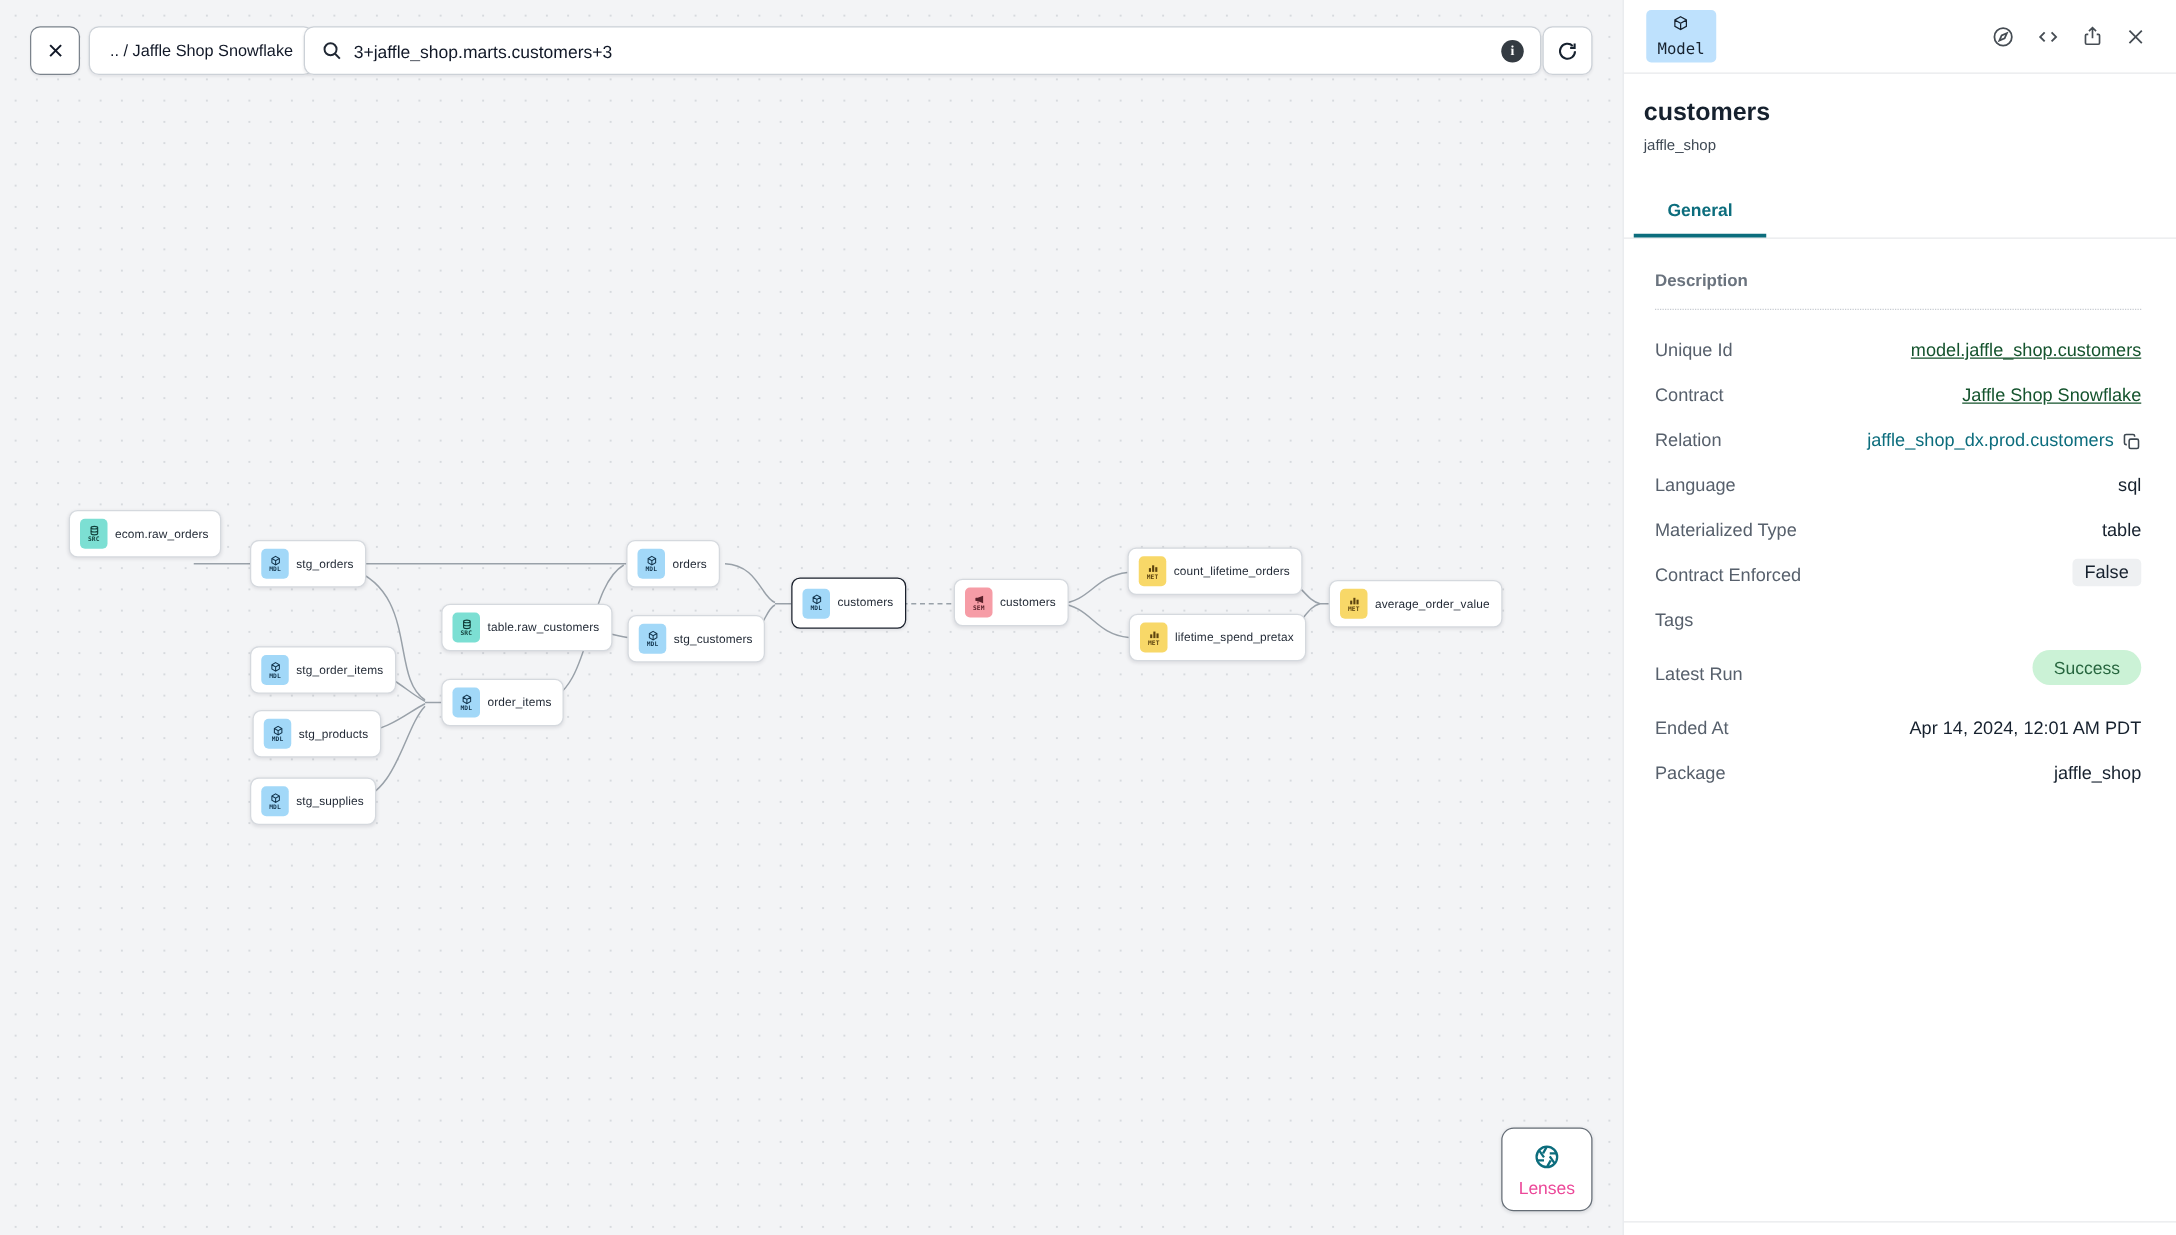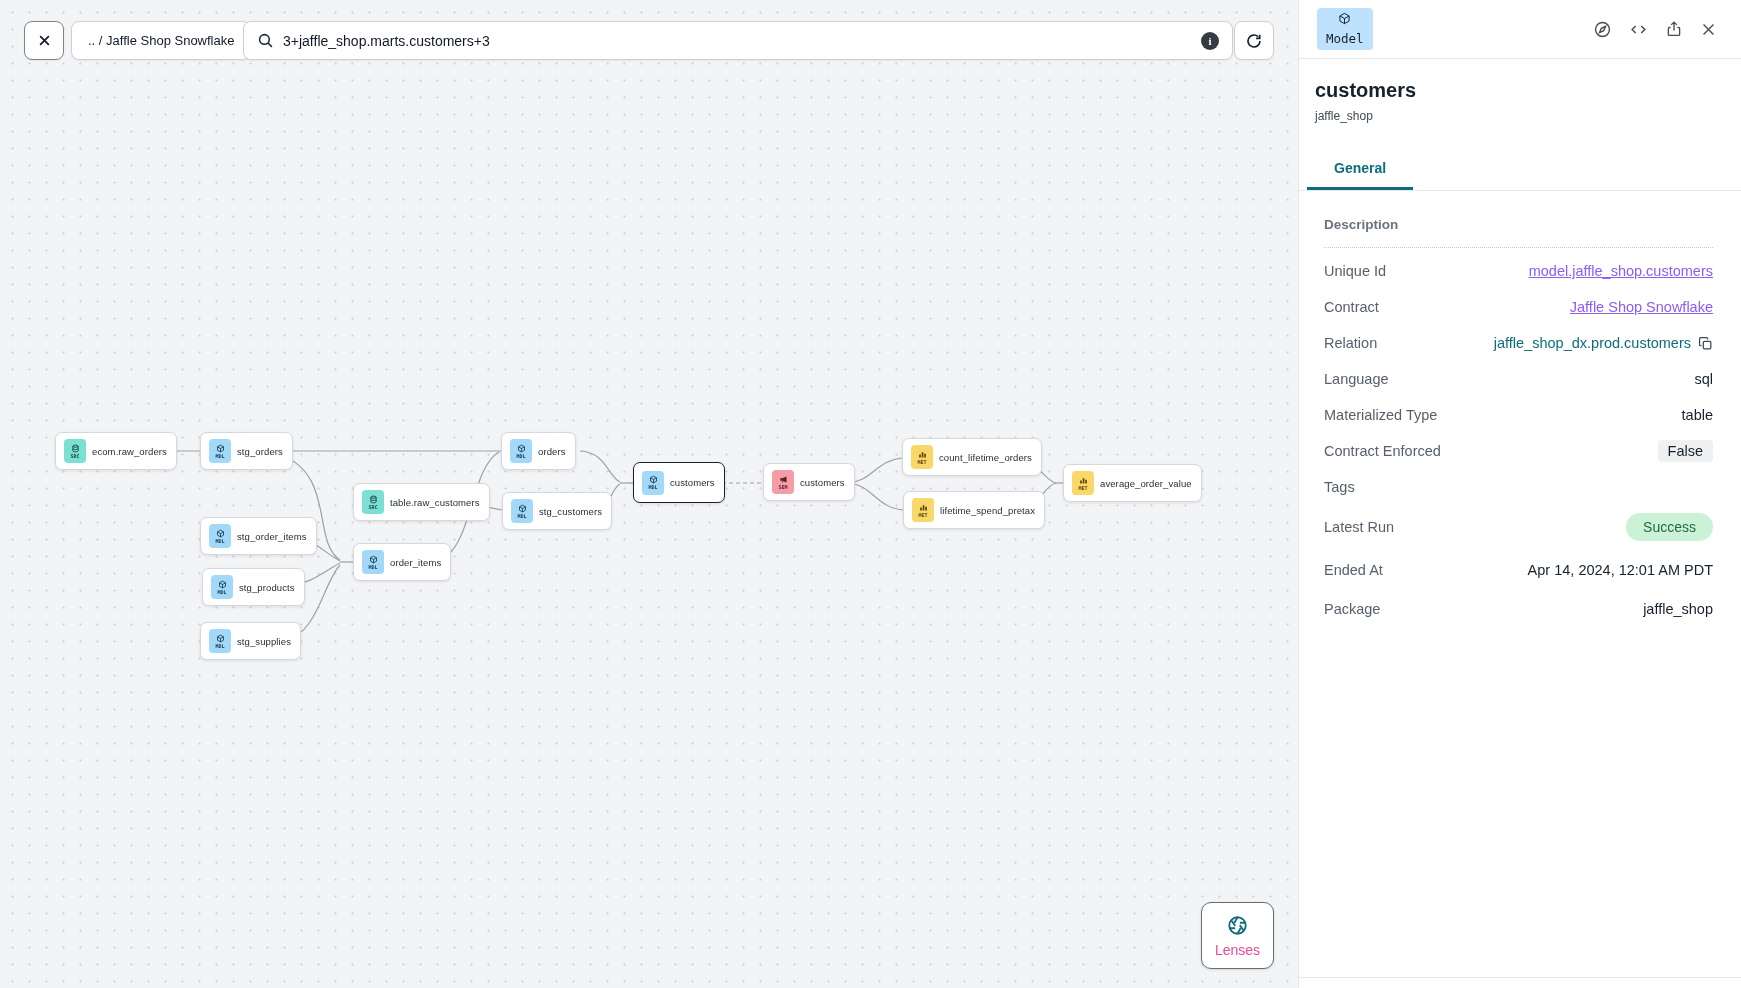--- a/index.html
+++ b/index.html
@@ -63,25 +63,25 @@
   .p-titlewrap { padding:20px 16px 0 16px; }
   .p-title { font-size:20px; font-weight:bold; color:#16212e; }
   .p-sub { font-size:12px; color:#3f4954; margin-top:7px; }
   .p-tabs { margin-top:27px; border-bottom:1px solid #e7e9ec; padding-left:8px; display:flex; }
   .tab { font-size:14px; font-weight:bold; color:#0c6d7d; padding:10px 27px 11px; border-bottom:3px solid #0c6d7d;
     cursor:pointer; }
   .p-content { padding:0 28px 0 25px; }
   .desc-label { margin-top:26px; font-size:13.5px; font-weight:bold; color:#6a737e; }
   .desc-text { margin-top:11px; font-size:14.5px; line-height:22px; color:#29313b; }
   .dotted-div { border-bottom:1px dotted #c7cbd1; margin:15px 0 5px; }
-  .prow { display:flex; align-items:center; justify-content:space-between; min-height:36px; }
+  .prow { display:flex; align-items:flex-end; justify-content:space-between; min-height:36px; }
   .prow.tall { min-height:43px; }
   .plabel { font-size:14.5px; color:#57606c; }
   .pvalue { font-size:14.5px; color:#16212e; text-align:right; }
-  .pvalue.link { color:#8b5cf6; text-decoration:underline; cursor:pointer; }
+  .pvalue.link { color:#14532d; text-decoration:underline; cursor:pointer; }
   .pvalue.teal { color:#0c6d7d; }
   .vwrap { display:flex; align-items:center; gap:7px; }
   .copy-btn { color:#3d4750; cursor:pointer; display:flex; }
   .pill-gray { background:#eef0f2; border-radius:4px; padding:3px 10px; font-size:14.5px; color:#16212e; }
   .pill-green { background:#cbf2d6; border-radius:16px; padding:6px 17px; font-size:14px; color:#27663f; }
   .p-footline { position:absolute; left:0; right:0; bottom:10px; border-top:1px solid #e7e9ec; }
 </style>
 </head>
 <body>
 
@@ -102,21 +102,21 @@
     <path d="M620,483 L633,483"></path>
     <path class="dash" d="M715,483 L763,483"></path>
     <path d="M839,483 L848,483"></path>
     <path d="M848,483 C873,481 875,461 902,458"></path>
     <path d="M848,483 C873,485 875,507 903,510"></path>
     <path d="M1015,457 C1039,460 1043,480 1056,483"></path>
     <path d="M1017,510 C1041,507 1043,486 1056,483"></path>
     <path d="M1056,483 L1063,483"></path>
   </svg>
 
-  <div class="node" style="left:55px;top:432px">
+  <div class="node" style="left:55px;top:408px">
     <span class="nbadge b-src">
       <svg class="ic" width="9" height="9" viewBox="0 0 24 24">
           <path d="M5 5.8v12.4C5 19.8 8.1 21 12 21s7-1.2 7-2.8V5.8" fill="none" stroke="currentColor" stroke-width="2.4"></path>
           <ellipse cx="12" cy="5.8" rx="7" ry="2.8" fill="none" stroke="currentColor" stroke-width="2.4"></ellipse>
           <path d="M5 12c0 1.6 3.1 2.8 7 2.8s7-1.2 7-2.8" fill="none" stroke="currentColor" stroke-width="2.4"></path>
         </svg>
       <i>SRC</i>
       </span>
     <span class="nlabel">ecom.raw_orders</span>
   </div>

